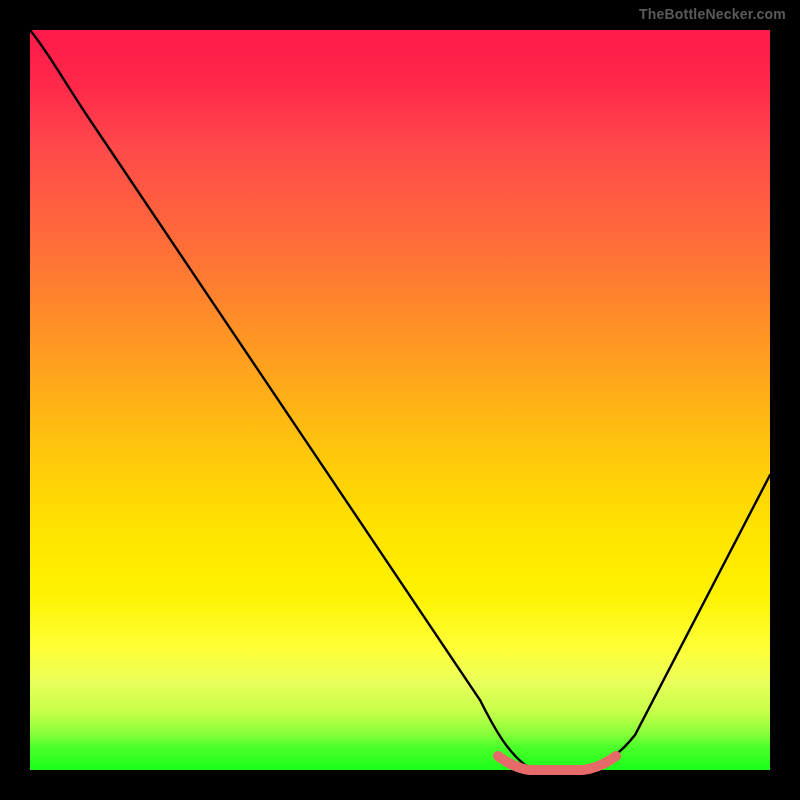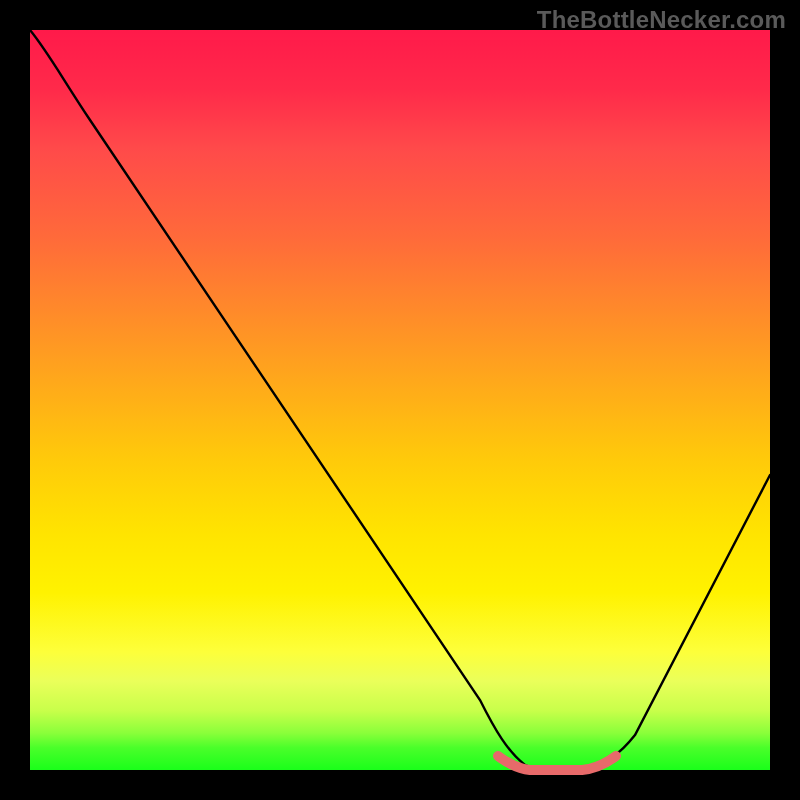--- a/index.html
+++ b/index.html
@@ -43,21 +43,21 @@
     inset: 0;
     width: 100%;
     height: 100%;
     overflow: visible;
   }
   .watermark {
     position: absolute;
     top: 6px;
     right: 14px;
     font-family: Arial, Helvetica, sans-serif;
-    font-size: 24px;
+    font-size: 14px;
     font-weight: 600;
     color: #5a5a5a;
     letter-spacing: 0.2px;
   }
 </style>
 </head>
 <body>
 
 <div class="chart-container">
 

